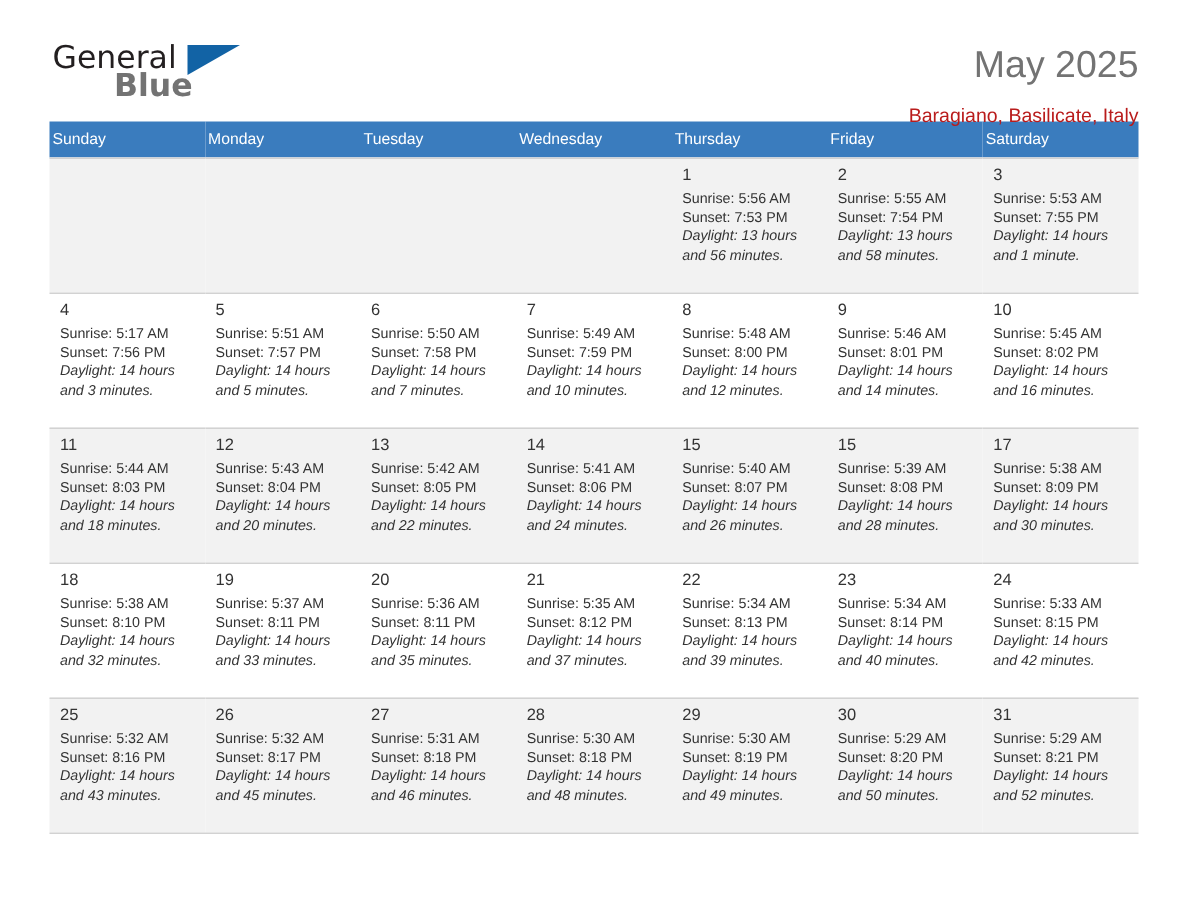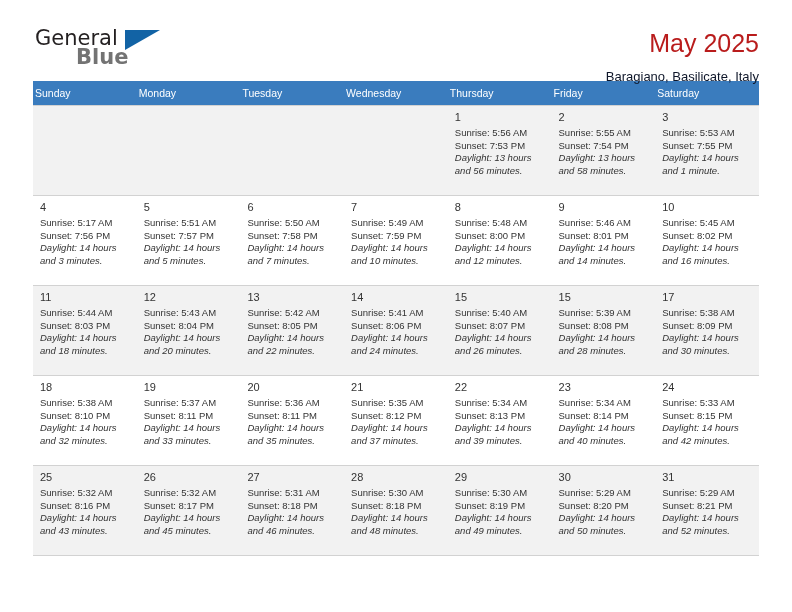--- a/index.html
+++ b/index.html
@@ -65,29 +65,29 @@
     border-bottom: 20px solid transparent;
   }
 
   .title-block {
     text-align: right;
     flex: 0 0 auto;
     padding-top: 2px;
   }
   .cal-title {
     font-size: 25px;
-    color: #b91c1c;
+    color: #737373;
     line-height: 30px;
     font-weight: normal;
     margin: 0;
     font-family: "Liberation Sans", sans-serif;
   }
   .cal-subtitle {
     font-size: 13px;
-    color: #0f172a;
+    color: #b91c1c;
     line-height: 18px;
     margin-top: 10px;
     font-family: "Liberation Sans", sans-serif;
   }
 
   
   .calendar {
     width: 726px;
     border-collapse: collapse;
     table-layout: fixed;

